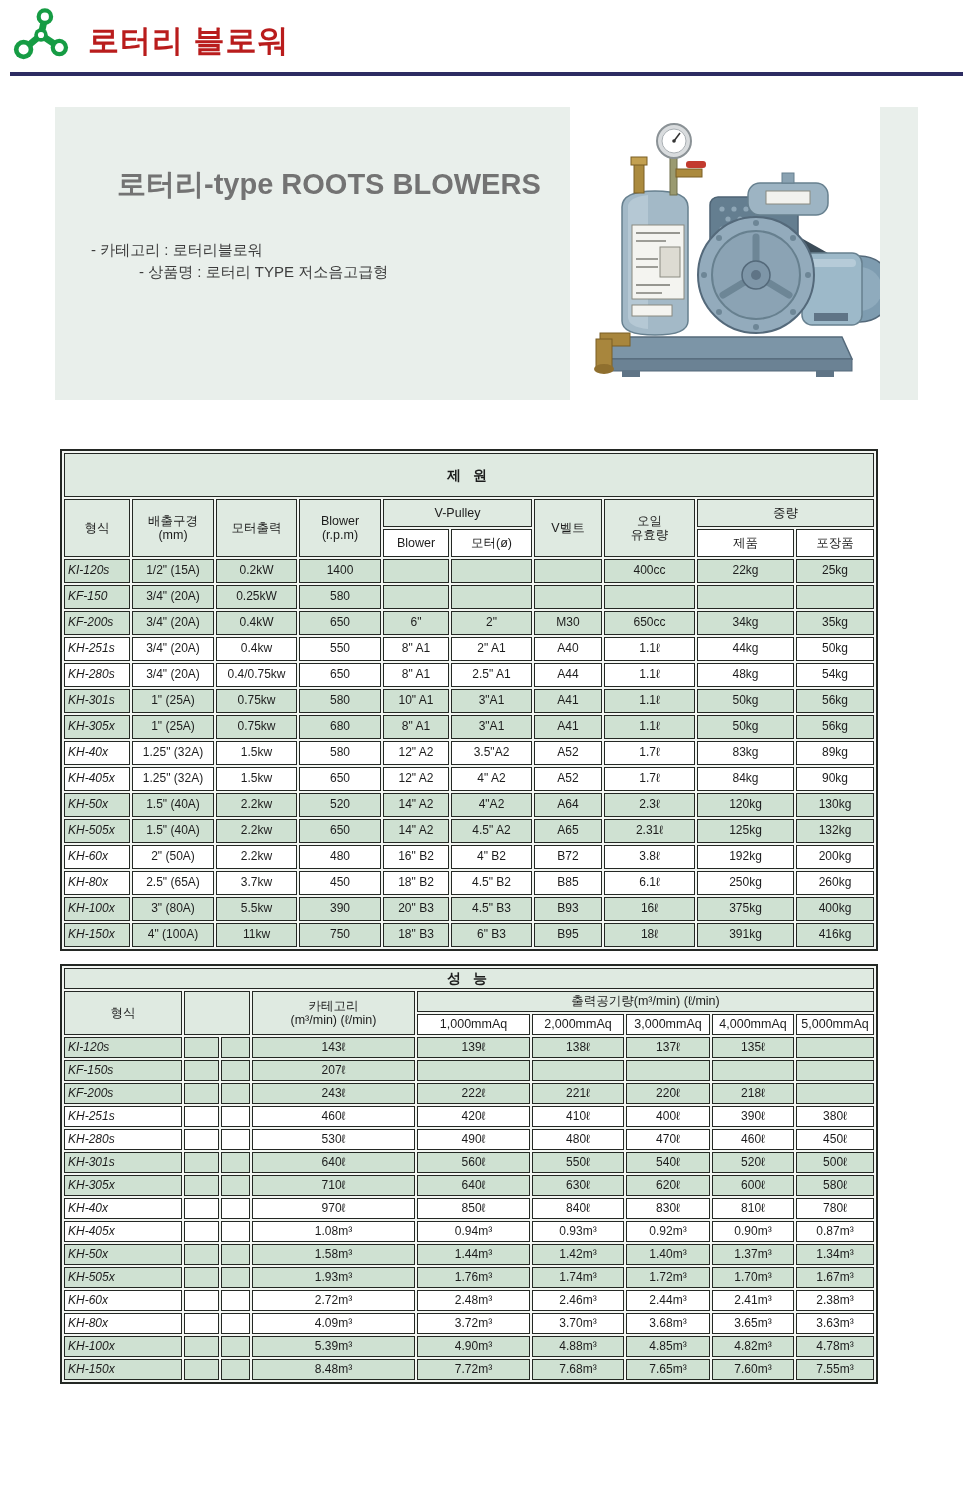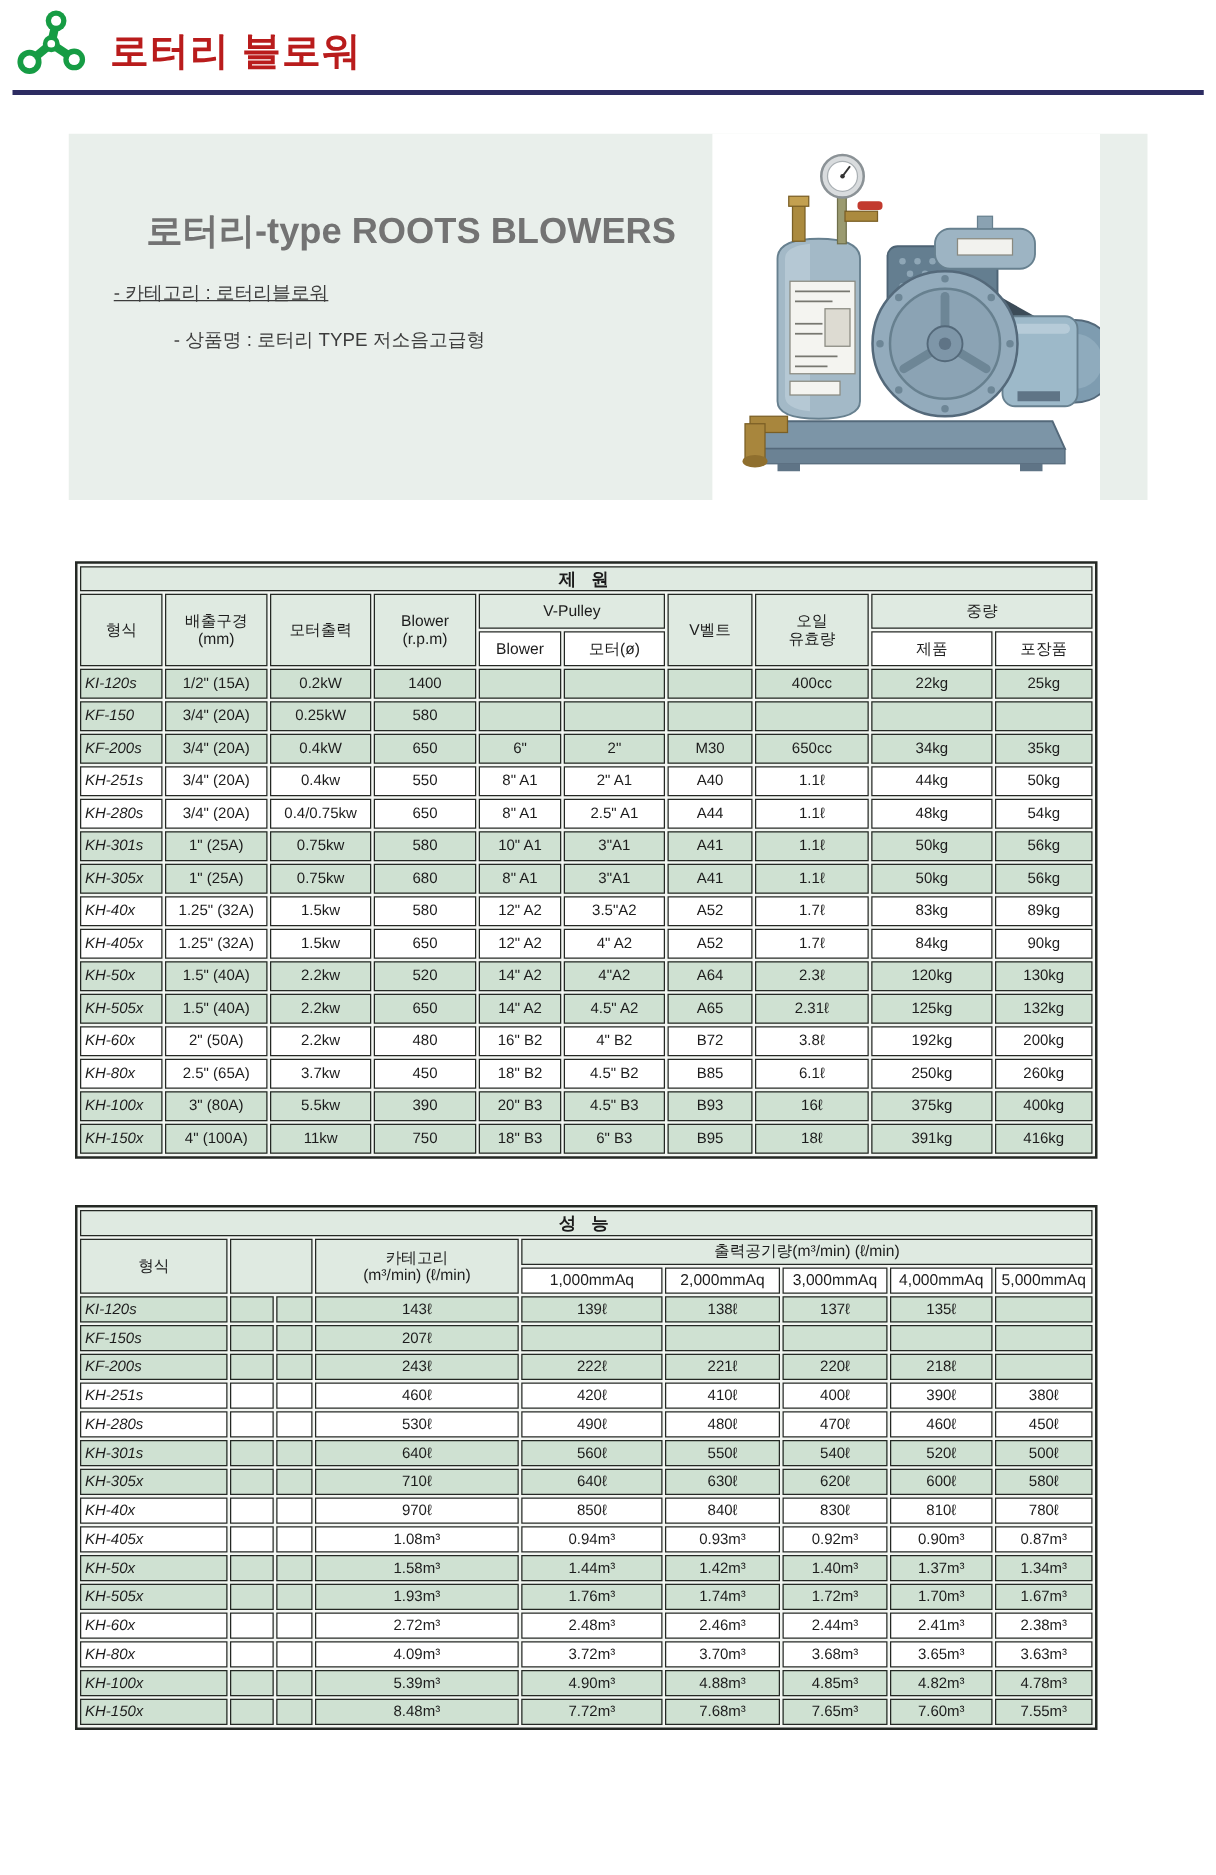--- a/index.html
+++ b/index.html
@@ -18,41 +18,41 @@
     white-space:nowrap;
   }
   .header-rule { position:absolute; left:10px; top:72px; width:953px; height:4px; background:#2d2c62; }
   
   .hero-panel { position:absolute; left:55px; top:107px; width:863px; height:293px; background:#e9efeb; }
   .hero-heading {
     position:absolute; left:30px; top:58px;
     font-size:29px; font-weight:bold; color:#737373; white-space:nowrap;margin-left:32px;
   }
   .hero-bullet { position:absolute; left:36px; font-size:15px; color:#3c3c3c; white-space:nowrap; }
-  .hero-bullet.b1 { top:118px;text-decoration:underline; }
+  .hero-bullet.b1 { top:134px; }
   .hero-bullet.b2 { top:156px;margin-left:48px; }
   .product-figure { position:absolute; left:515px; top:0; width:310px; height:293px; background:#ffffff; }
   .product-figure svg { display:block; width:310px; height:293px; }
   
   .data-table {
     position:absolute; left:60px; width:812px;
     border:2px solid #242824; border-collapse:separate; border-spacing:2px;
     background:#f3f6f2; table-layout:fixed;
   }
   #spec-table { top:449px; }
   #perf-table { top:964px; }
   .data-table td {
     border:1px solid #242824; background:#ffffff;
     font-size:12px; text-align:center; vertical-align:middle;
     padding:1px 2px; height:24px; line-height:1.15;
     overflow:hidden; white-space:nowrap;
   }
   #perf-table td { height:21px; }
   .data-table td.t-title {
-    background:#dfeae1; font-weight:bold; font-size:14px; height:20px; letter-spacing:4px;
+    background:#dfeae1; font-weight:bold; font-size:14px; height:44px; letter-spacing:4px;
   }
   .data-table tr.hdr td { background:#dfeae1; white-space:pre-line; height:28px; font-size:12.5px; }
   .data-table tr.hdr td.white { background:#ffffff; }
   .data-table tbody tr.shaded td { background:#cfe1d2; }
   .data-table tbody td.model { text-align:left; padding-left:3px;font-style:italic; }
 </style>
 </head>
 <body>
 
 <div class="page-header">

